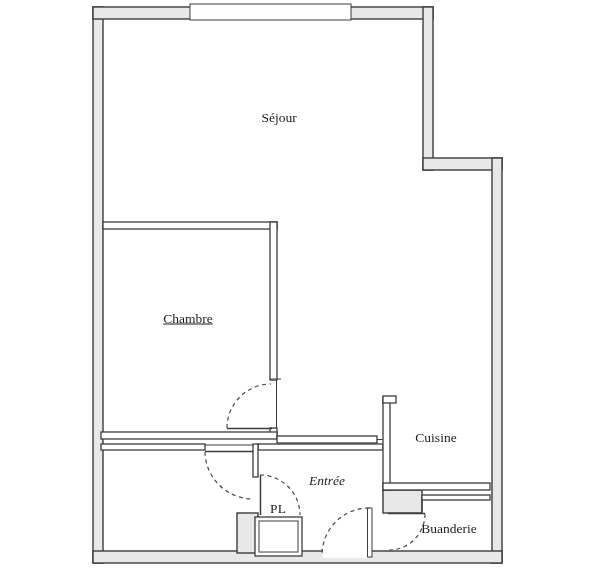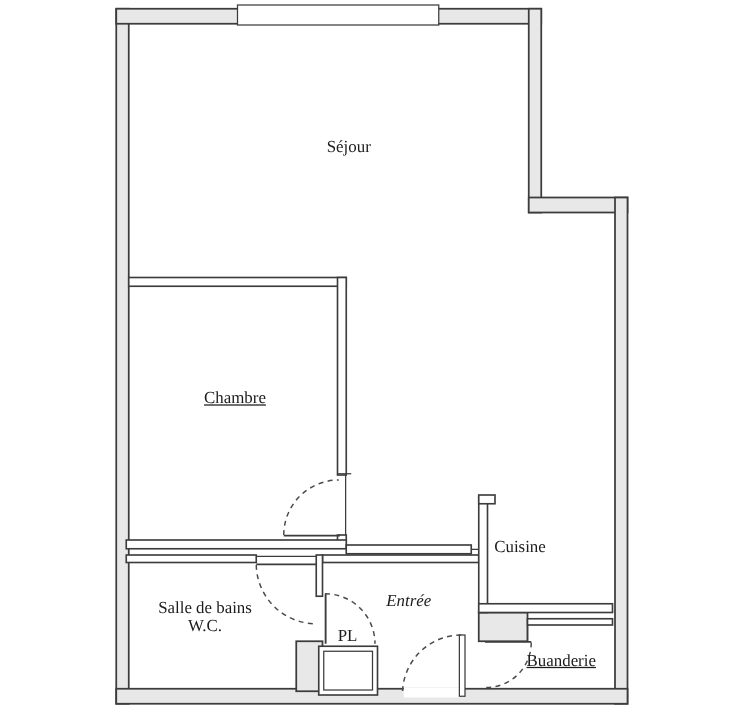--- a/index.html
+++ b/index.html
@@ -74,21 +74,17 @@
       <rect class="thin" x="367.5" y="508" width="4.5" height="49" fill="#ffffff"></rect>
       <path class="arc" d="M369,508 A47,47 0 0 0 322,555"></path>
 
       <line class="leaf" x1="388" y1="513.5" x2="425" y2="513.5"></line>
       <path class="arc" d="M425,514 A36,36 0 0 1 389,550"></path>
     </g>
   </svg>
 
   <div class="label" style="left:279px;top:117px;">Séjour</div>
   <div class="label" style="left:188px;top:318px;text-decoration:underline;">Chambre</div>
-  <div class="label" style="left:416px;top:437px;">Cuisine</div>
-  <div class="label" style="left:164px;top:493px;">
-    <span>Salle de bains</span><br>
-    <span>W.C.</span>
-  </div>
+  <div class="label" style="left:436px;top:437px;">Cuisine</div>
   <div class="label" style="left:327px;top:480px;font-style:italic;">Entrée</div>
   <div class="label" style="left:278px;top:508px;">PL</div>
-  <div class="label" style="left:449px;top:528px;text-decoration:underline;">Buanderie</div>
+  <div class="label" style="left:449px;top:528px;">Buanderie</div>
 </div>
 
 </body></html>

